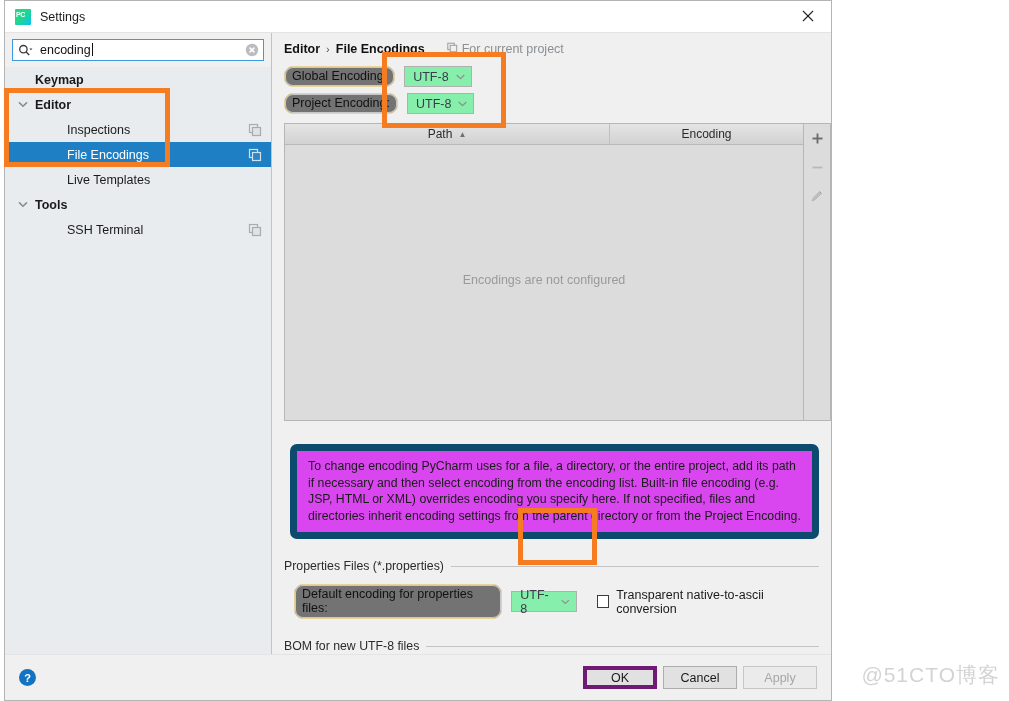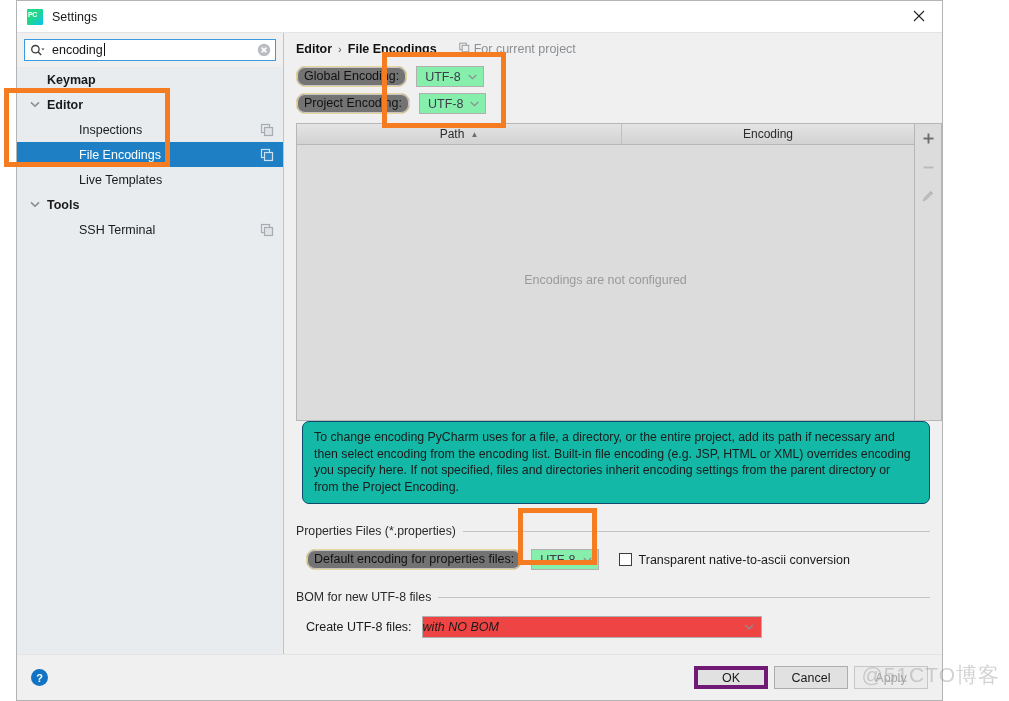--- a/index.html
+++ b/index.html
@@ -9,22 +9,22 @@
   body {
     width: 1009px; height: 701px;
     font-family: "Liberation Sans", sans-serif;
     font-size: 12px;
     color: #1e1e1e;
     overflow: hidden;
     position: relative;
   }
   .window {
     position: absolute;
-    left: 16px; top: 0;
-    width: 927px; height: 701px;
+    left: 4px; top: 0;
+    width: 828px; height: 701px;
     background: #f0f0f0;
     border: 1px solid #b4b4b4;
     box-sizing: border-box;
     display: flex;
     flex-direction: column;
   }
   
   .titlebar {
     height: 31px;
     background: #ffffff;
@@ -263,23 +263,23 @@
     padding-top: 4px;
     gap: 9px;
   }
   .tool-btn {
     width: 22px; height: 20px;
     display: flex; align-items: center; justify-content: center;
     cursor: default;
   }
   
   .info-tip {
-    margin: 0 12px 0 18px;
-    background: #14b8a6;
-    border: 1px solid #0c4a6e;
+    margin: 23px 12px 0 18px;
+    background: #d946ef;
+    border: 7px solid #0c4a6e;
     border-radius: 7px;
     padding: 7px 11px 8px 11px;
     font-size: 12.3px;
     line-height: 16.5px;
     color: #1b1b1b;
   }
   
   .group {
     margin: 20px 12px 0 12px;
   }

